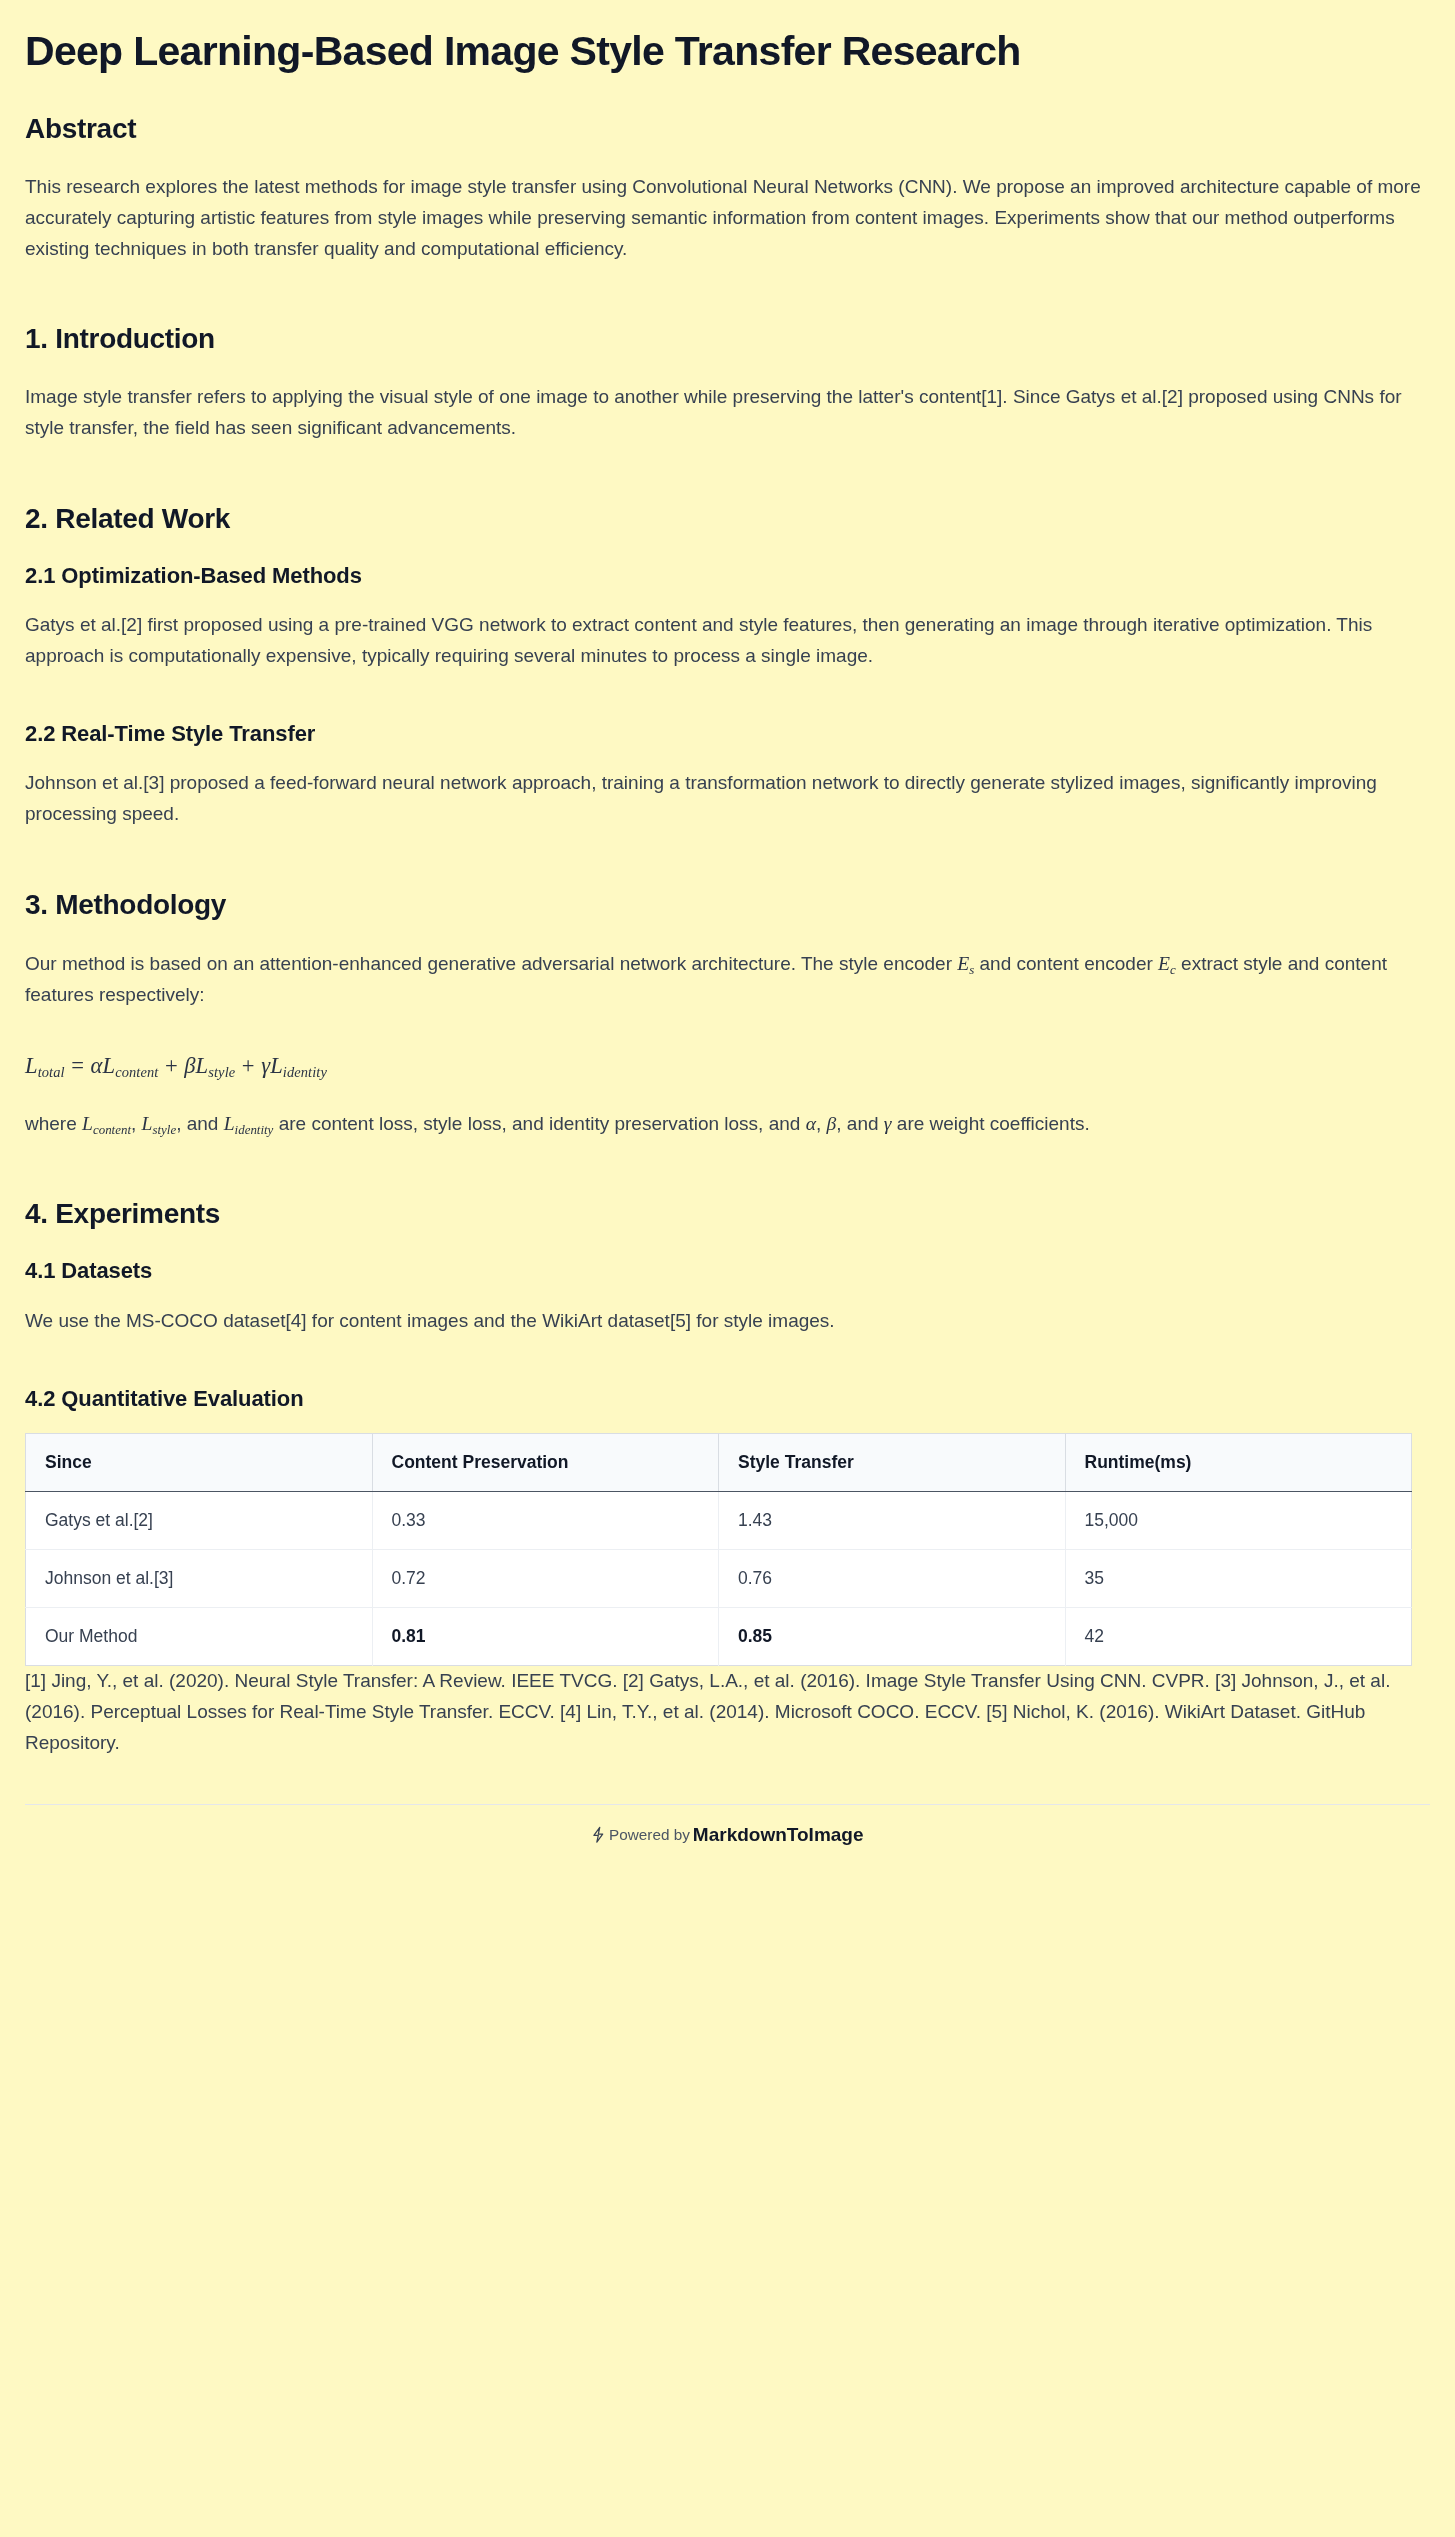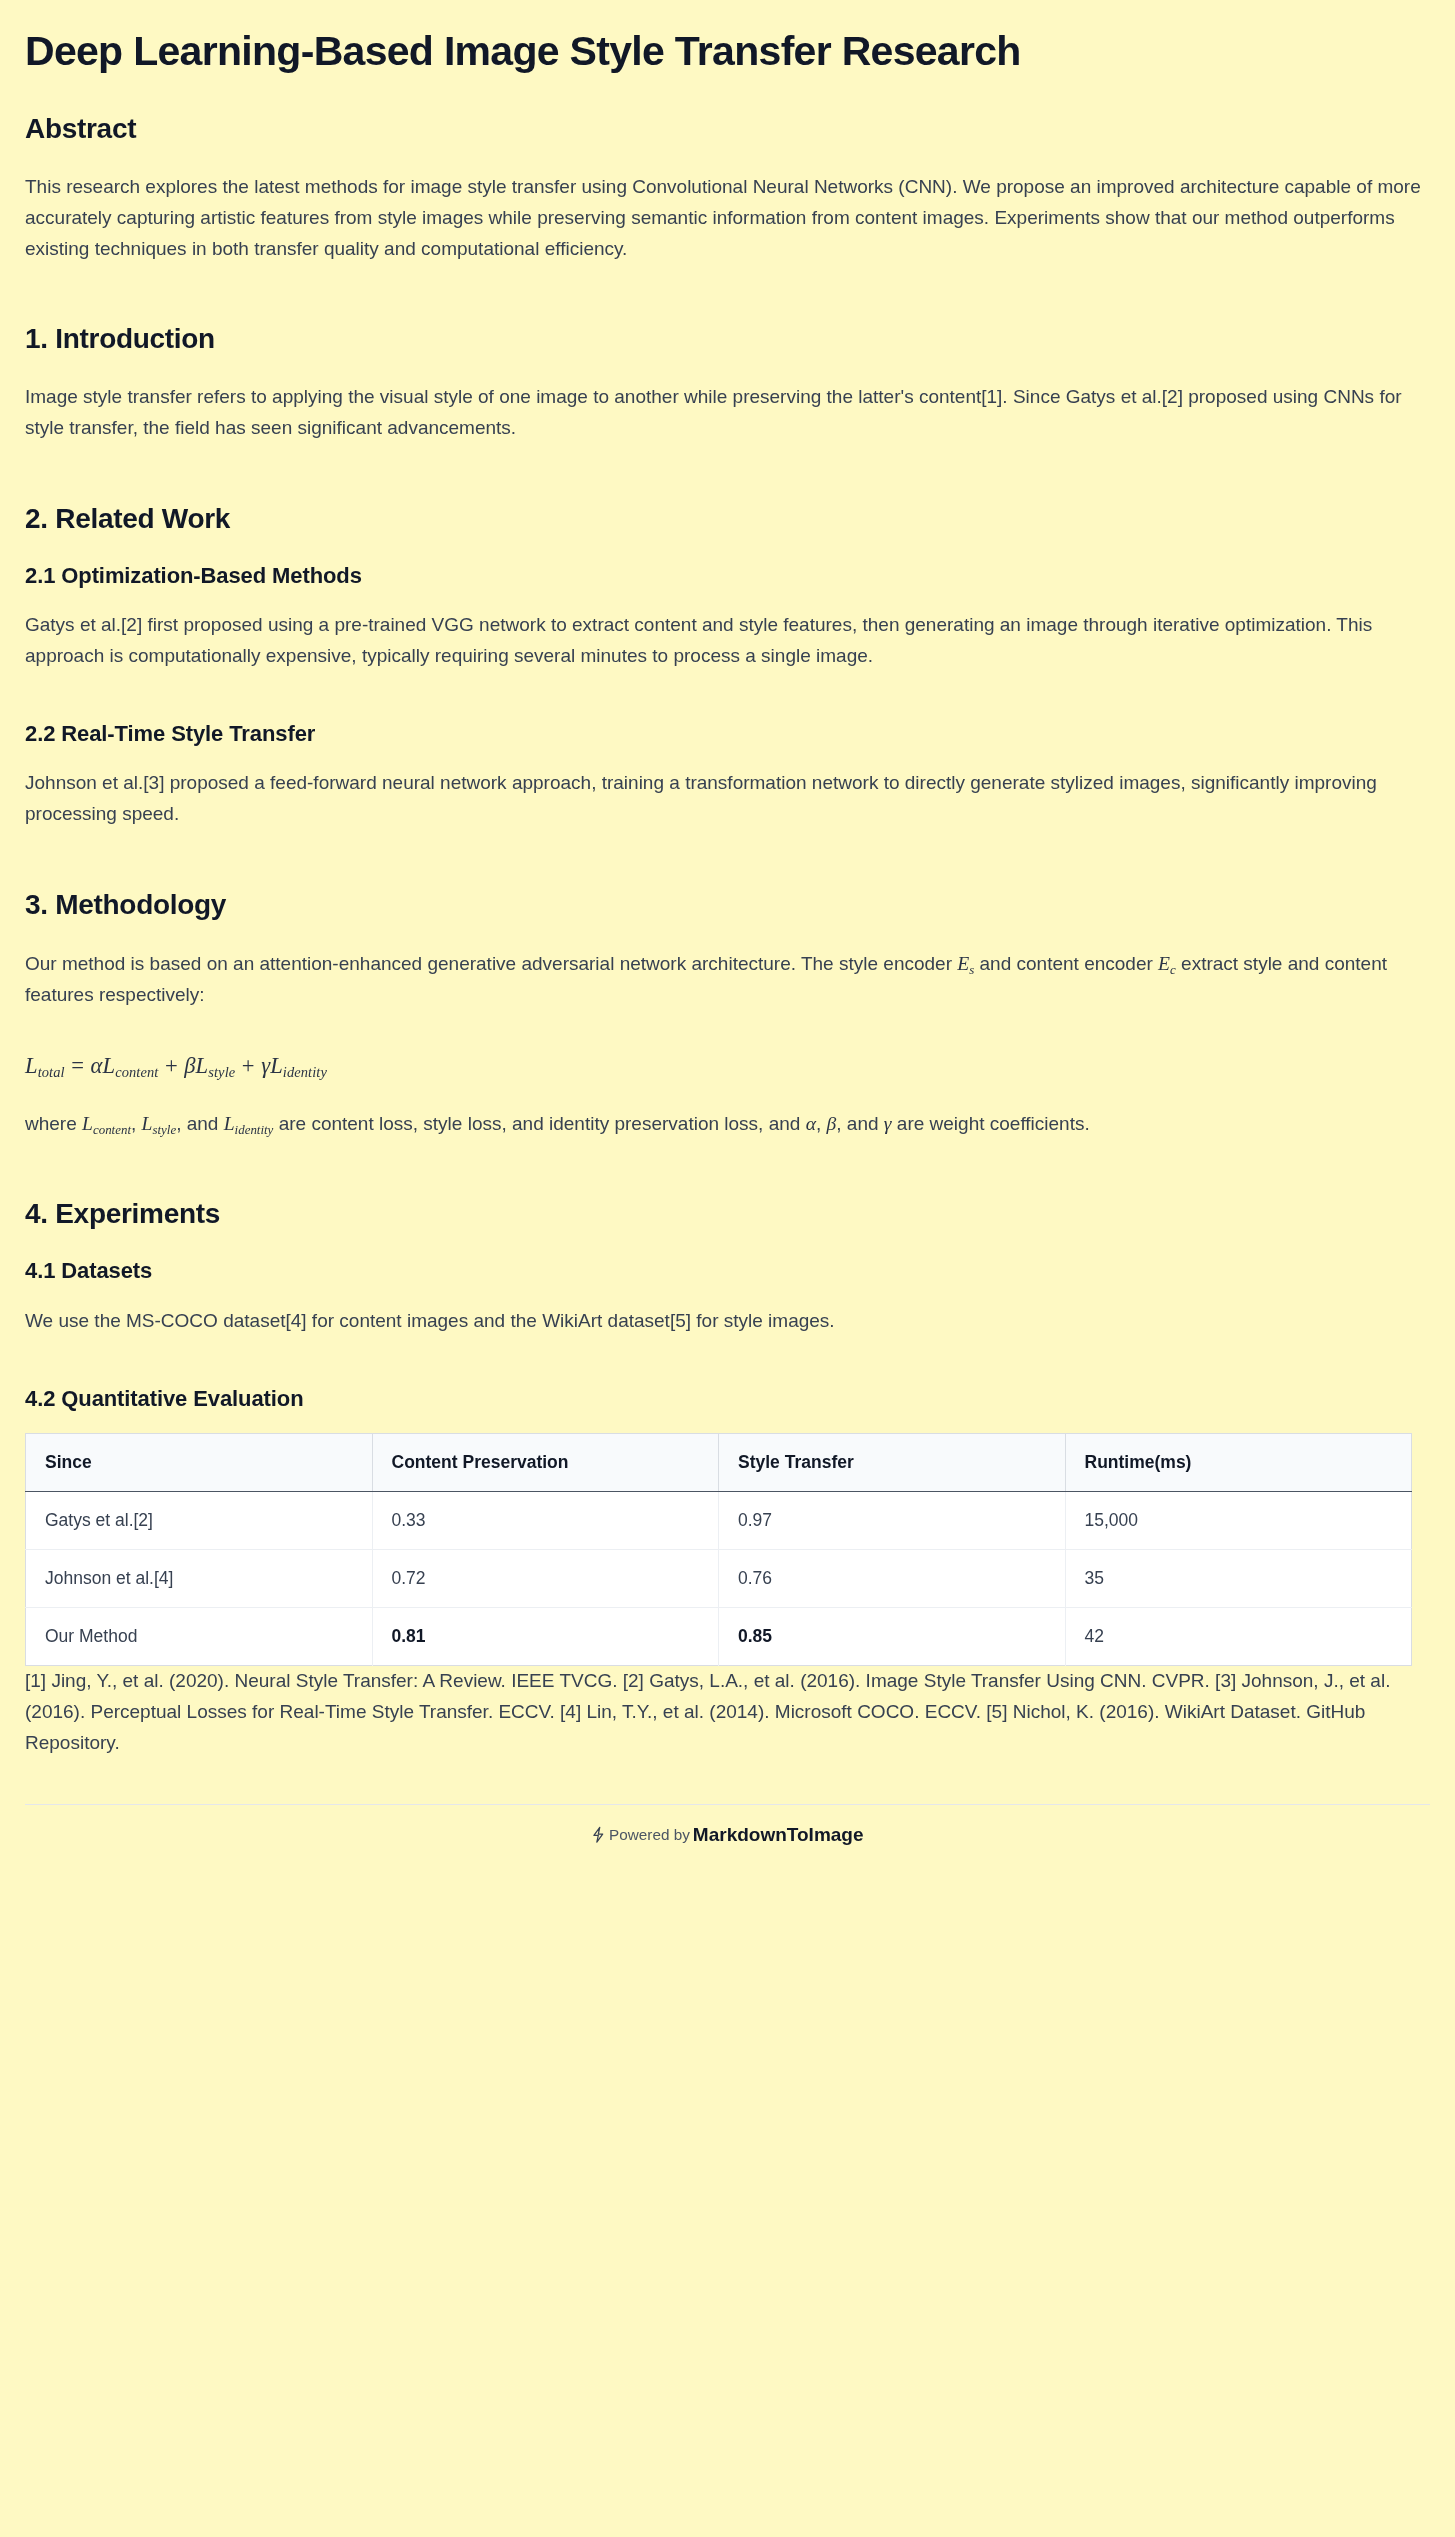--- a/index.html
+++ b/index.html
@@ -208,25 +208,25 @@
         <th>Since</th>
         <th>Content Preservation</th>
         <th>Style Transfer</th>
         <th>Runtime(ms)</th>
       </tr>
     </thead>
     <tbody>
       <tr>
         <td>Gatys et al.[2]</td>
         <td>0.33</td>
-        <td>0.97</td>
+        <td>1.43</td>
         <td>15,000</td>
       </tr>
       <tr>
-        <td>Johnson et al.[4]</td>
+        <td>Johnson et al.[3]</td>
         <td>0.72</td>
         <td>0.76</td>
         <td>35</td>
       </tr>
       <tr>
         <td>Our Method</td>
         <td class="bold">0.81</td>
         <td class="bold">0.85</td>
         <td>42</td>
       </tr>

